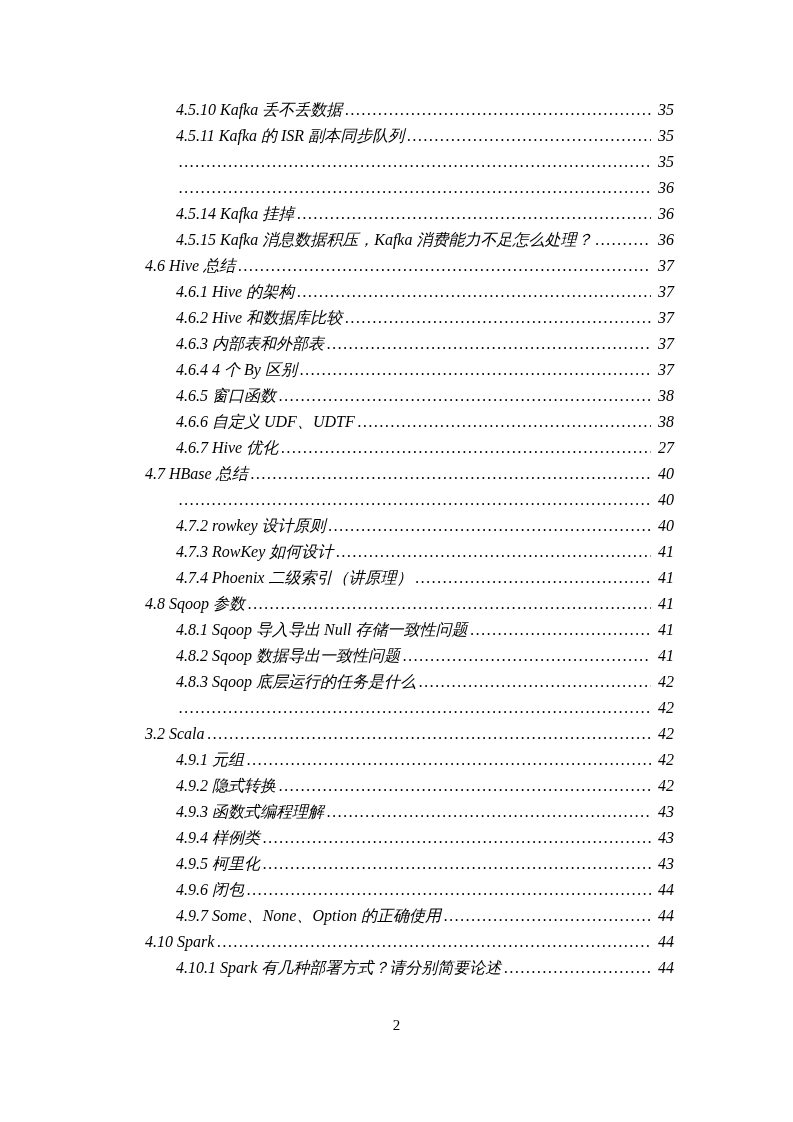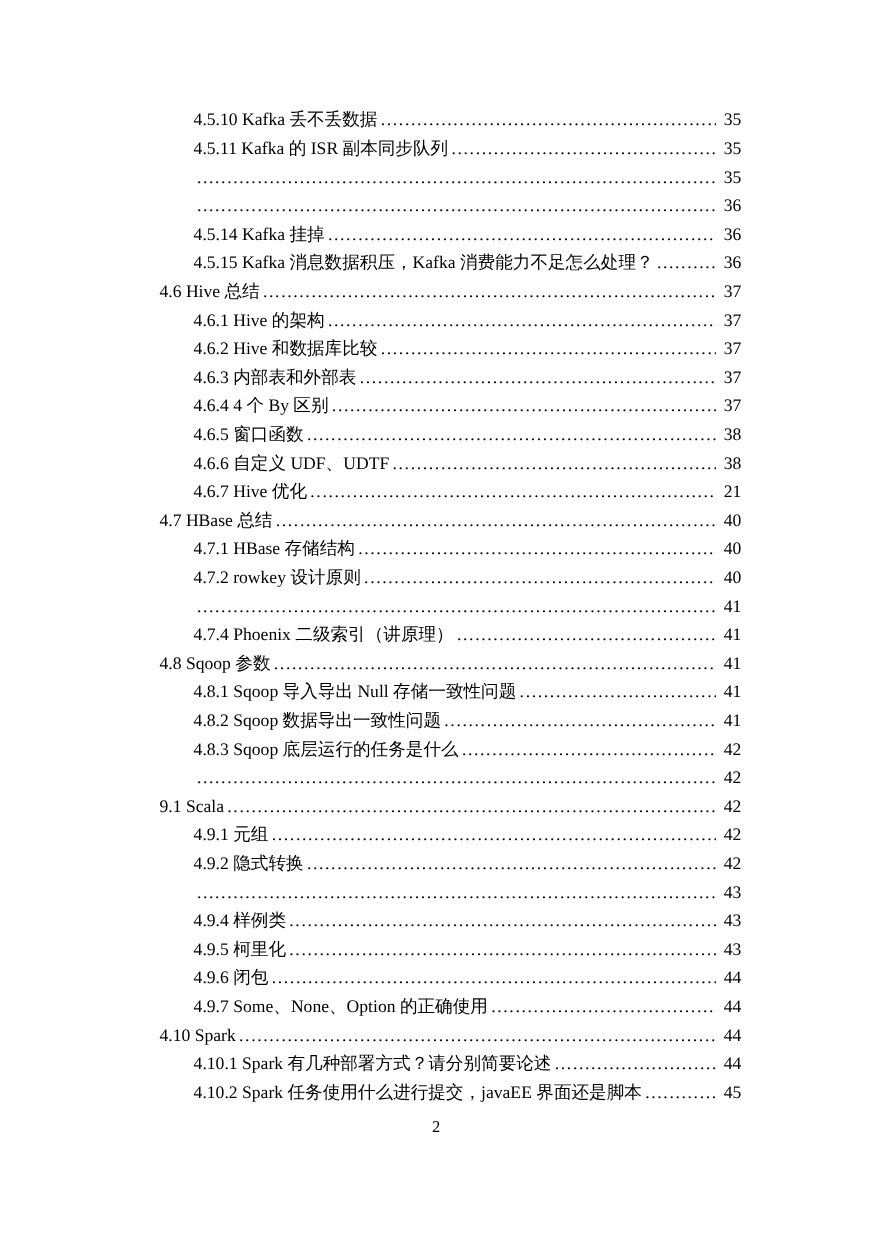--- a/index.html
+++ b/index.html
@@ -26,20 +26,21 @@
     top: 97px;
     width: 529px;
   }
   .toc-row {
     display: flex;
     align-items: center;
     height: 26px;
     line-height: 26px;
     font-size: 16px;
     white-space: nowrap;
+    font-style: italic;
   }
   .toc-row.level-2 {
     padding-left: 31px;
   }
   .toc-title {
     flex: 0 0 auto;
   }
   .toc-leader {
     flex: 1 1 auto;
     overflow: hidden;
@@ -129,38 +130,38 @@
         <span class="toc-page">38</span>
       </div>
       <div class="toc-row level-2">
         <span class="toc-title">4.6.6 自定义 UDF、UDTF</span>
         <span class="toc-leader"></span>
         <span class="toc-page">38</span>
       </div>
       <div class="toc-row level-2">
         <span class="toc-title">4.6.7 Hive 优化</span>
         <span class="toc-leader"></span>
-        <span class="toc-page">21</span>
+        <span class="toc-page">27</span>
       </div>
       <div class="toc-row level-1">
         <span class="toc-title">4.7 HBase 总结</span>
         <span class="toc-leader"></span>
         <span class="toc-page">40</span>
       </div>
       <div class="toc-row level-2">
-        <span class="toc-title">4.7.1 HBase 存储结构</span>
         <span class="toc-leader"></span>
         <span class="toc-page">40</span>
       </div>
       <div class="toc-row level-2">
         <span class="toc-title">4.7.2 rowkey 设计原则</span>
         <span class="toc-leader"></span>
         <span class="toc-page">40</span>
       </div>
       <div class="toc-row level-2">
+        <span class="toc-title">4.7.3 RowKey 如何设计</span>
         <span class="toc-leader"></span>
         <span class="toc-page">41</span>
       </div>
       <div class="toc-row level-2">
         <span class="toc-title">4.7.4 Phoenix 二级索引（讲原理）</span>
         <span class="toc-leader"></span>
         <span class="toc-page">41</span>
       </div>
       <div class="toc-row level-1">
         <span class="toc-title">4.8 Sqoop 参数</span>
@@ -180,35 +181,36 @@
       <div class="toc-row level-2">
         <span class="toc-title">4.8.3 Sqoop 底层运行的任务是什么</span>
         <span class="toc-leader"></span>
         <span class="toc-page">42</span>
       </div>
       <div class="toc-row level-2">
         <span class="toc-leader"></span>
         <span class="toc-page">42</span>
       </div>
       <div class="toc-row level-1">
-        <span class="toc-title">9.1 Scala</span>
+        <span class="toc-title">3.2 Scala</span>
         <span class="toc-leader"></span>
         <span class="toc-page">42</span>
       </div>
       <div class="toc-row level-2">
         <span class="toc-title">4.9.1 元组</span>
         <span class="toc-leader"></span>
         <span class="toc-page">42</span>
       </div>
       <div class="toc-row level-2">
         <span class="toc-title">4.9.2 隐式转换</span>
         <span class="toc-leader"></span>
         <span class="toc-page">42</span>
       </div>
       <div class="toc-row level-2">
+        <span class="toc-title">4.9.3 函数式编程理解</span>
         <span class="toc-leader"></span>
         <span class="toc-page">43</span>
       </div>
       <div class="toc-row level-2">
         <span class="toc-title">4.9.4 样例类</span>
         <span class="toc-leader"></span>
         <span class="toc-page">43</span>
       </div>
       <div class="toc-row level-2">
         <span class="toc-title">4.9.5 柯里化</span>
@@ -227,23 +229,18 @@
       </div>
       <div class="toc-row level-1">
         <span class="toc-title">4.10 Spark</span>
         <span class="toc-leader"></span>
         <span class="toc-page">44</span>
       </div>
       <div class="toc-row level-2">
         <span class="toc-title">4.10.1 Spark 有几种部署方式？请分别简要论述</span>
         <span class="toc-leader"></span>
         <span class="toc-page">44</span>
-      </div>
-      <div class="toc-row level-2">
-        <span class="toc-title">4.10.2 Spark 任务使用什么进行提交，javaEE 界面还是脚本</span>
-        <span class="toc-leader"></span>
-        <span class="toc-page">45</span>
       </div>
     </div>
   <div class="footer">
     <span>2</span>
   </div>
 </div>
 
 </body></html>

